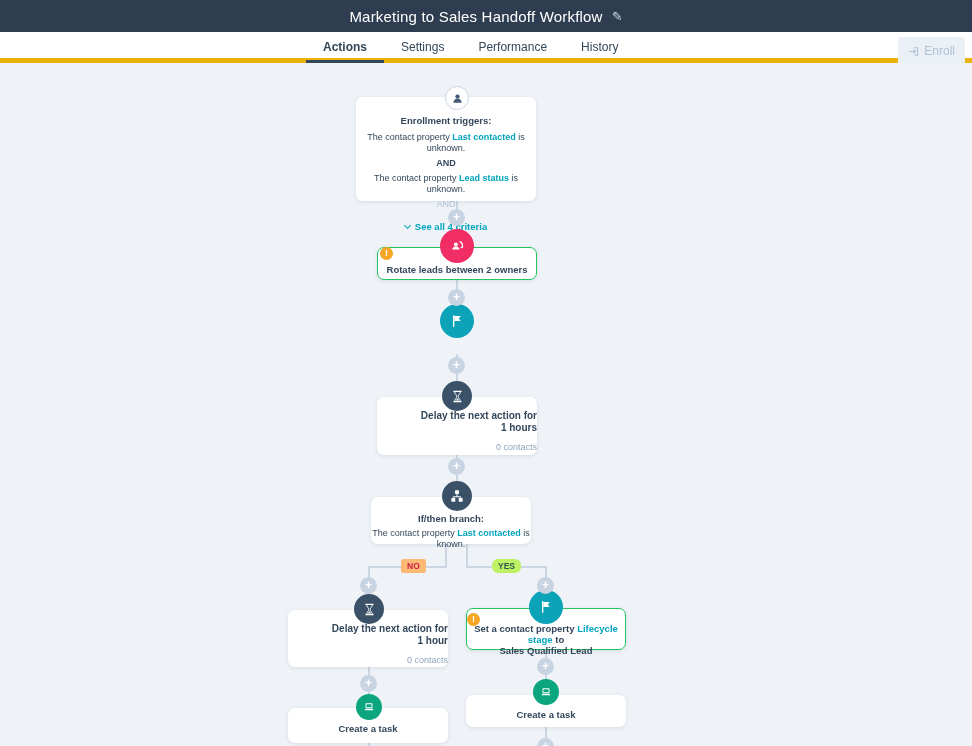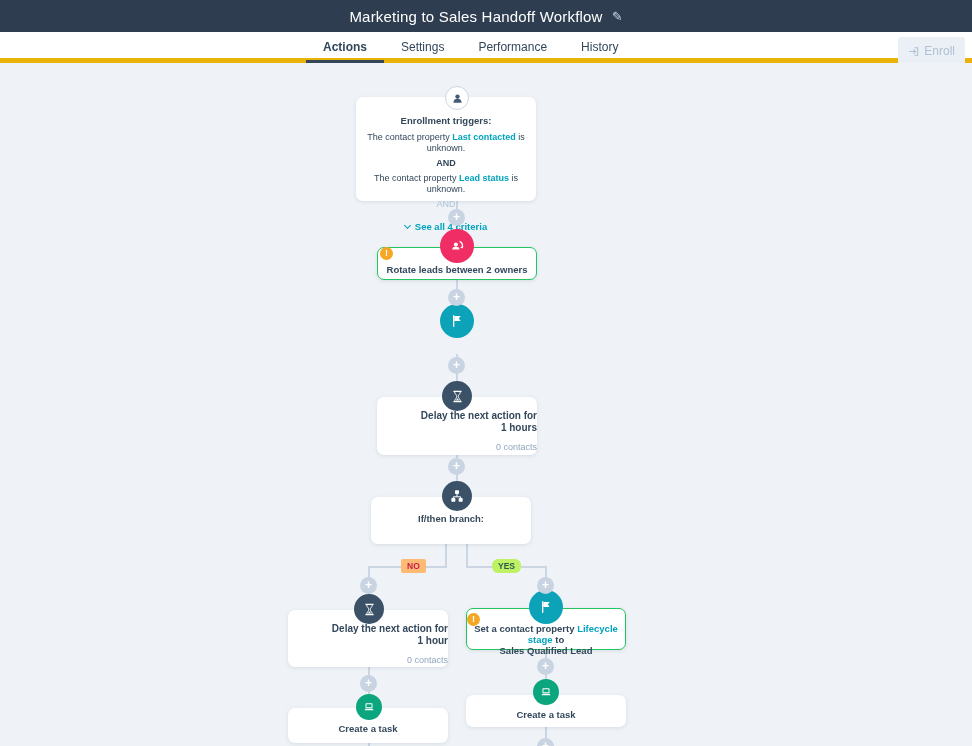--- a/index.html
+++ b/index.html
@@ -166,20 +166,21 @@
     <div class="node-icon icon-dark" style="left:442px;top:318px;width:30px;height:30px;">
       <svg width="15" height="15" viewBox="0 0 24 24">
           <path d="M5.5 3.8h13M5.5 20.2h13" stroke="#fff" stroke-width="2"></path>
           <path d="M7.5 4.5c0 3.8 3.3 4.3 3.3 7.5s-3.3 4.2-3.3 7.5M16.5 4.5c0 3.8-3.3 4.3-3.3 7.5s3.3 4.2 3.3 7.5" stroke="#fff" stroke-width="1.5" fill="none"></path>
           <path d="M9.2 18.3h5.6L12 14.6z" fill="#fff"></path>
         </svg>
     </div>
 
     <div class="card ifthen-card" style="left:371px;top:434px;width:160px;height:47px;">
       <div class="ttl">If/then branch:</div>
+      <div><span>The contact property </span><span class="link">Last contacted</span><span> is known.</span></div>
     </div>
     <div class="node-icon icon-dark" style="left:442px;top:418px;width:30px;height:30px;">
       <svg width="16" height="16" viewBox="0 0 24 24">
           <rect x="9" y="3.5" width="6" height="5.5" rx="1" fill="#fff"></rect>
           <rect x="3.5" y="15" width="6" height="5.5" rx="1" fill="#fff"></rect>
           <rect x="14.5" y="15" width="6" height="5.5" rx="1" fill="#fff"></rect>
           <path d="M12 9v4M6.5 15v-1.8h11V15" stroke="#fff" stroke-width="1.5" fill="none"></path>
         </svg>
     </div>
 

